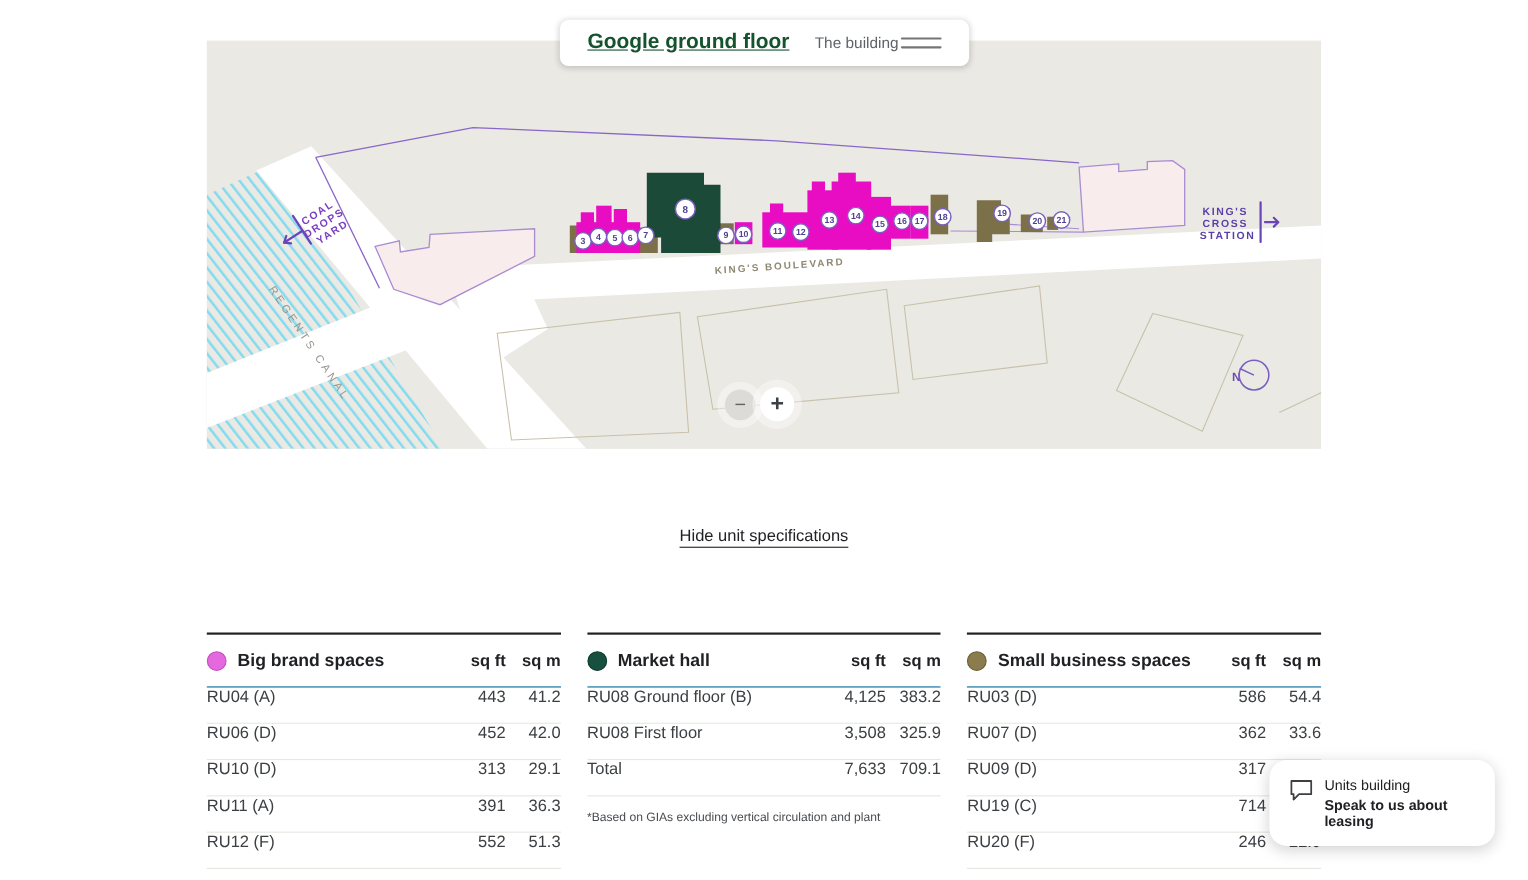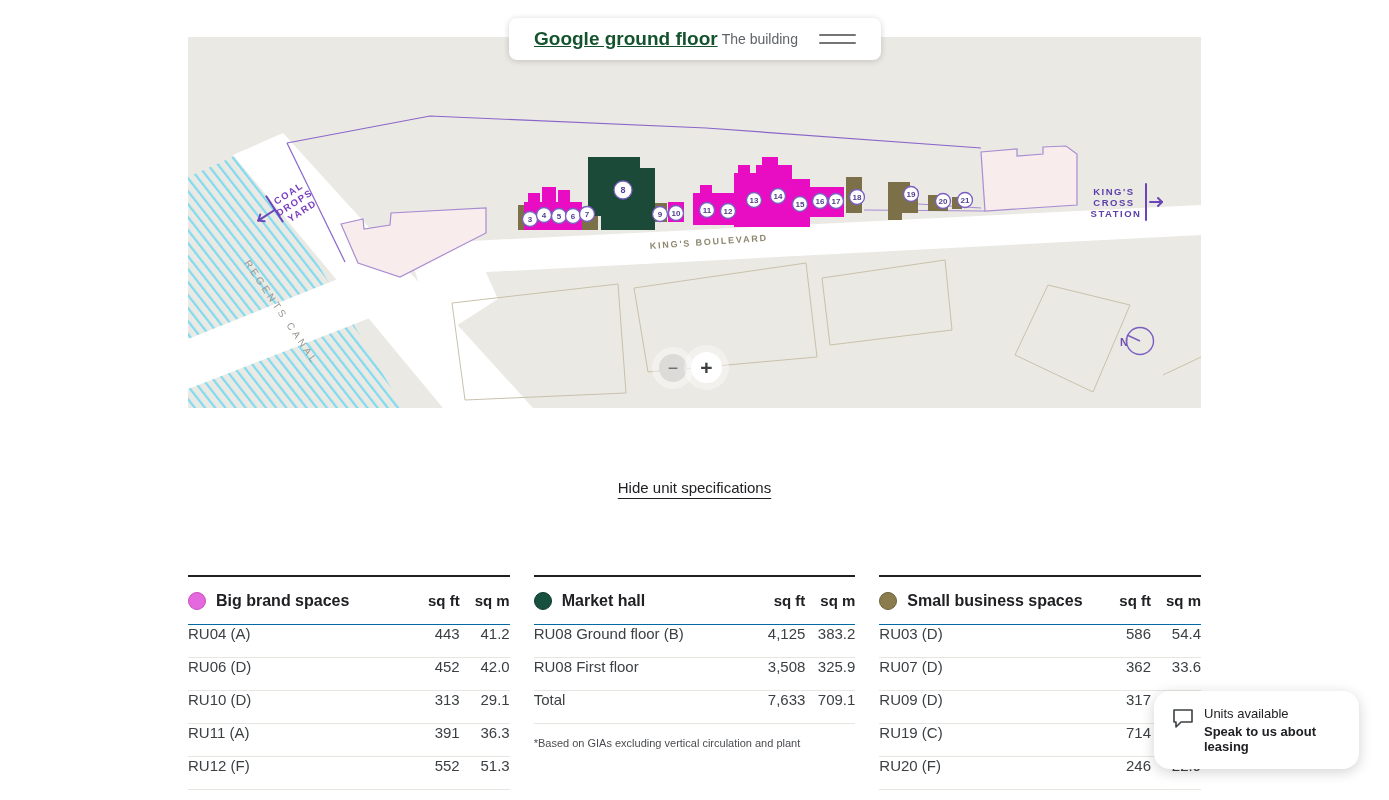--- a/index.html
+++ b/index.html
@@ -39,21 +39,21 @@
   .zoom-out{left:471px;top:317px;width:28px;height:28px;background:#dcdbd7;
             color:#5f6368;font-size:18px;}
   .zoom-in{left:503px;top:315px;width:31px;height:31px;background:#ffffff;
            color:#3c4043;font-size:21px;font-weight:700;}
 
   
   .pill{position:absolute;left:509px;top:18px;width:372px;height:42px;background:#fff;
         border-radius:8px;box-shadow:0 1px 6px rgba(0,0,0,.18);display:flex;align-items:center;
         padding:0 25px;box-sizing:border-box;z-index:5;}
   .pill-title{font-size:19px;font-weight:700;color:#14532d;text-decoration:underline;}
-  .pill-sub{font-size:14px;color:#5f6368;margin-left:4px;}
+  .pill-sub{font-size:14px;color:#5f6368;margin-left:23px;}
   .burger{margin-left:auto;display:flex;flex-direction:column;gap:6px;width:37px;cursor:pointer;}
   .burger span{display:block;height:2px;background:#757575;border-radius:1px;}
 
   
   .toggle-link{position:absolute;top:479px;left:50%;transform:translateX(-50%);
                font-size:15px;color:#202124;text-decoration:underline;
                text-underline-offset:5px;cursor:pointer;}
 
   
   .tables{position:absolute;left:188px;top:575px;width:1013px;display:flex;gap:24px;}
@@ -337,18 +337,18 @@
     </section>
   </div>
 
   <div class="toast">
     <span class="toast-icon">
       <svg width="22" height="20" viewBox="0 0 22 20">
         <path d="M2,2 H20 V14 H9 L4,19 V14 H2 Z" fill="none" stroke="#3c4043" stroke-width="1.6" stroke-linejoin="round"></path>
       </svg>
     </span>
     <div>
-      <div class="toast-l1">Units available</div>
+      <div class="toast-l1">Units building</div>
       <div class="toast-l2">Speak to us about leasing</div>
     </div>
   </div>
 
 </div>
 
 </body></html>

